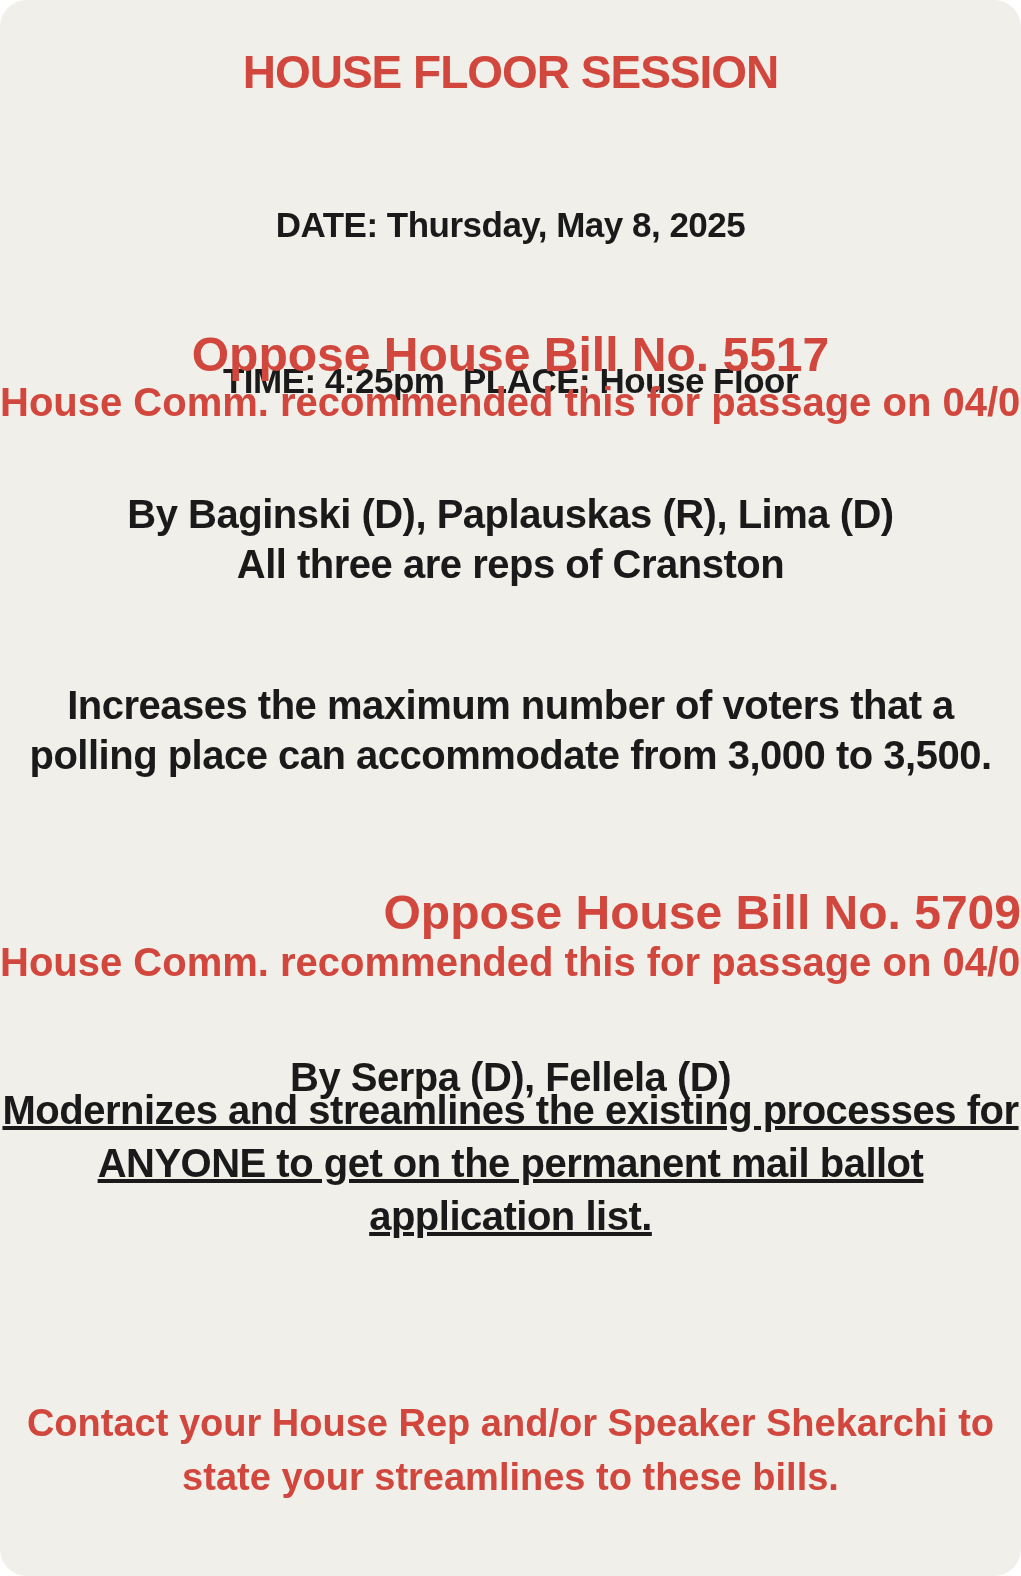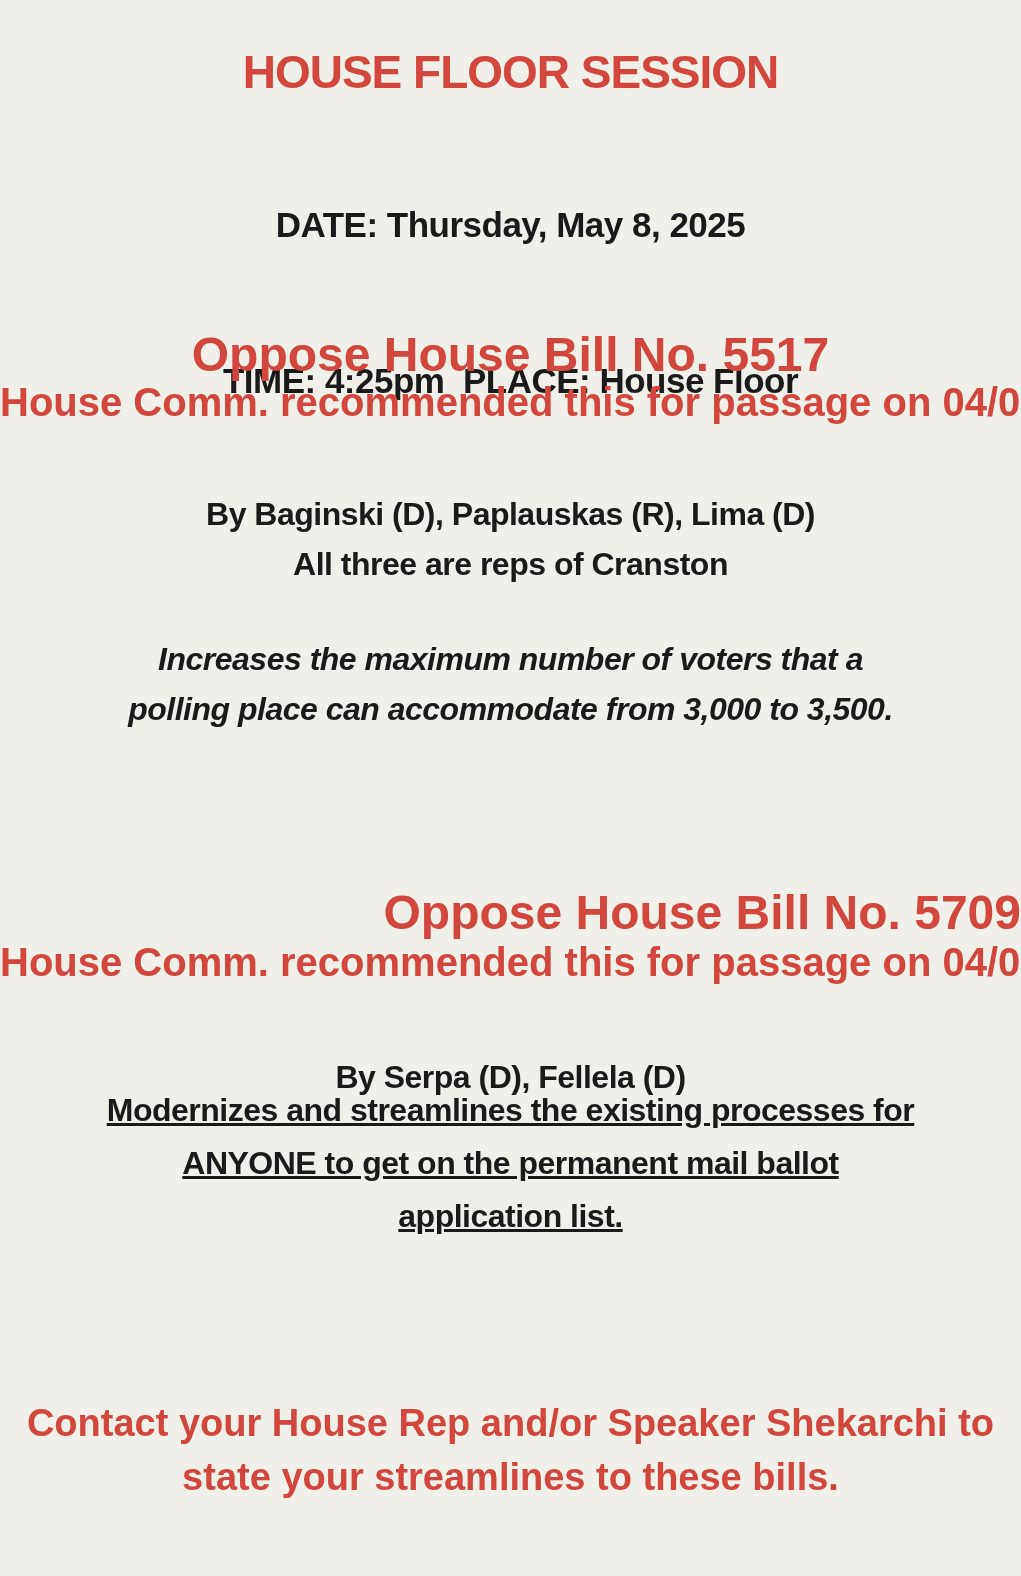--- a/index.html
+++ b/index.html
@@ -10,20 +10,21 @@
     width: 1021px;
     height: 1576px;
     font-family: "Liberation Sans", sans-serif;
   }
   .page {
     position: relative;
     width: 1021px;
     height: 1576px;
     overflow: hidden;
     background: var(--bg, #f0efe9);
+    border-radius: 27px;
   }
   .abs {
     position: absolute;
     left: 0;
     right: 0;
     text-align: center;
     white-space: pre;
     font-weight: 700;
   }
   .red   { color: var(--red, #d2473d); }
@@ -43,28 +44,28 @@
   }
   .bill-heading {
     font-size: 48px;
     line-height: 50px;
   }
   .committee-line {
     font-size: 40px;
     line-height: 52px;
   }
   .sponsors, .description {
-    font-size: 32px;
+    font-size: 40px;
     line-height: 50px;
     letter-spacing: -0.5px;
   }
   .heading-1   { top: 330px; }
   .committee-1 { top: 376px; }
   .sponsors-1  { top: 489px; }
-  .desc-1      { top: 634px; font-style: italic; }
+  .desc-1      { top: 680px; }
 
   .heading-2   { top: 888px; text-align: right; }
   .committee-2 { top: 936px; }
   .sponsors-2  { top: 1052px; }
   .desc-2      { top: 1084px; line-height: 53px; text-decoration: underline; }
 
   .footer-cta {
     top: 1396px;
     font-size: 38px;
     line-height: 54px;

